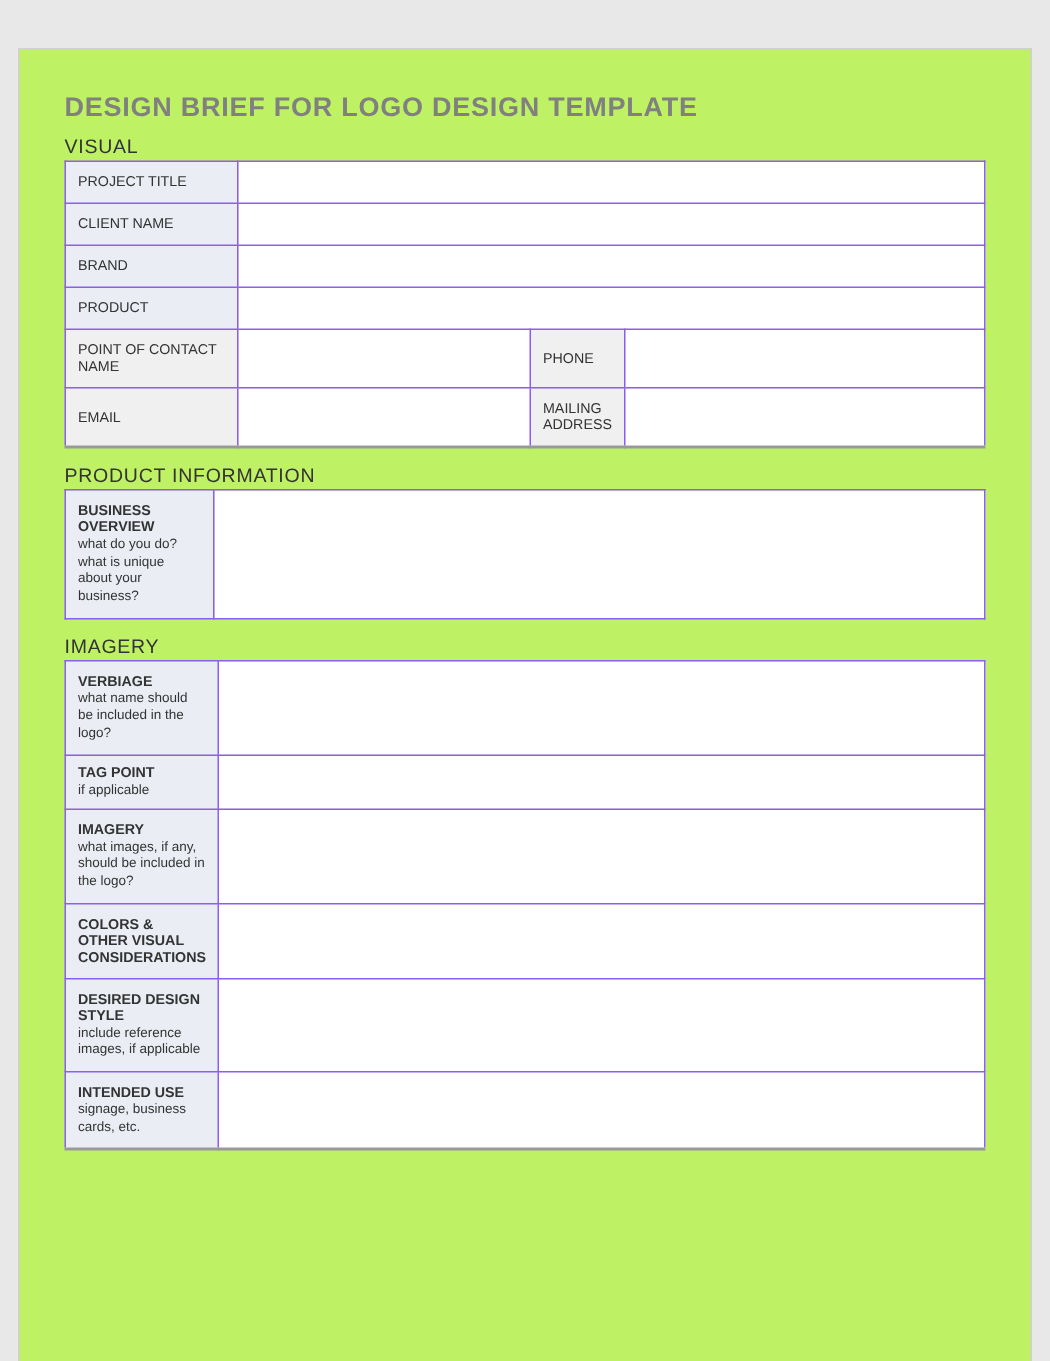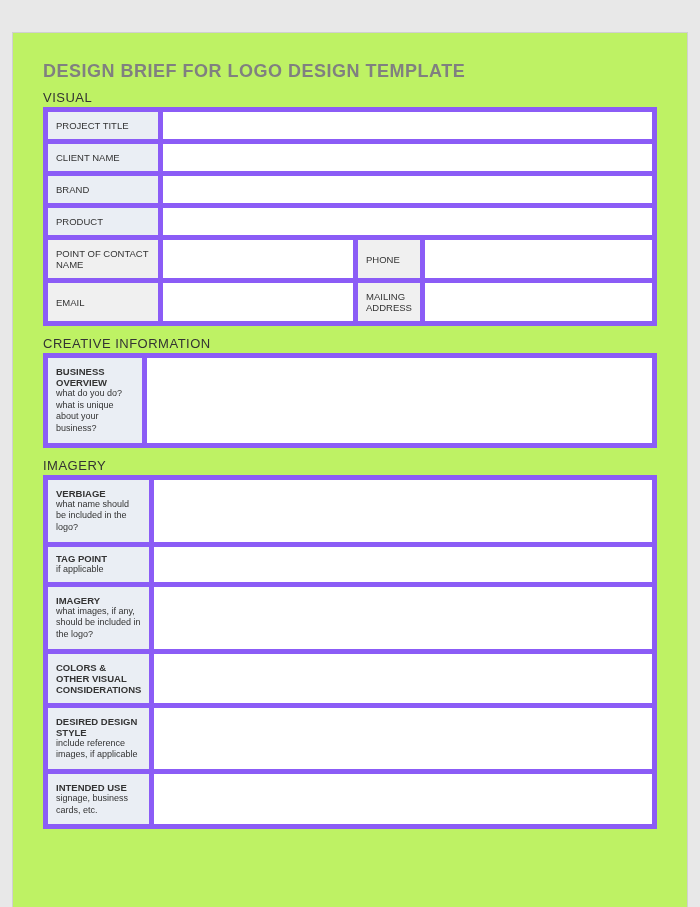--- a/index.html
+++ b/index.html
@@ -30,21 +30,21 @@
     color: #333;
     margin-top: 8px;
     margin-bottom: 2px;
   }
   table {
     width: 100%;
     border-collapse: collapse;
     margin-bottom: 10px;
   }
   td {
-    border: 5px solid #8b5cf6;
+    border: 1px solid #8b5cf6;
     vertical-align: middle;
     font-size: 9.5px;
   }
   td.label {
     background: #eaeef4;
     padding: 8px 8px;
     color: #333;
     width: 99px;
   }
   td.label2 {
@@ -114,21 +114,21 @@
     </tr>
     <tr class="bottom-border">
       <td class="label2">EMAIL</td>
       <td class="value"></td>
       <td class="label2">MAILING ADDRESS</td>
       <td class="value"></td>
     </tr>
   </tbody>
     </table>
 
-  <div class="section-title">CREATIVE INFORMATION</div>
+  <div class="section-title">PRODUCT INFORMATION</div>
   <table>
     <tbody>
         <tr>
       <td class="label tall">
         <span class="field-main">BUSINESS OVERVIEW</span>
         <span class="field-sub">what do you do? what is unique about your business?</span>
       </td>
       <td class="value"></td>
     </tr>
   </tbody>

